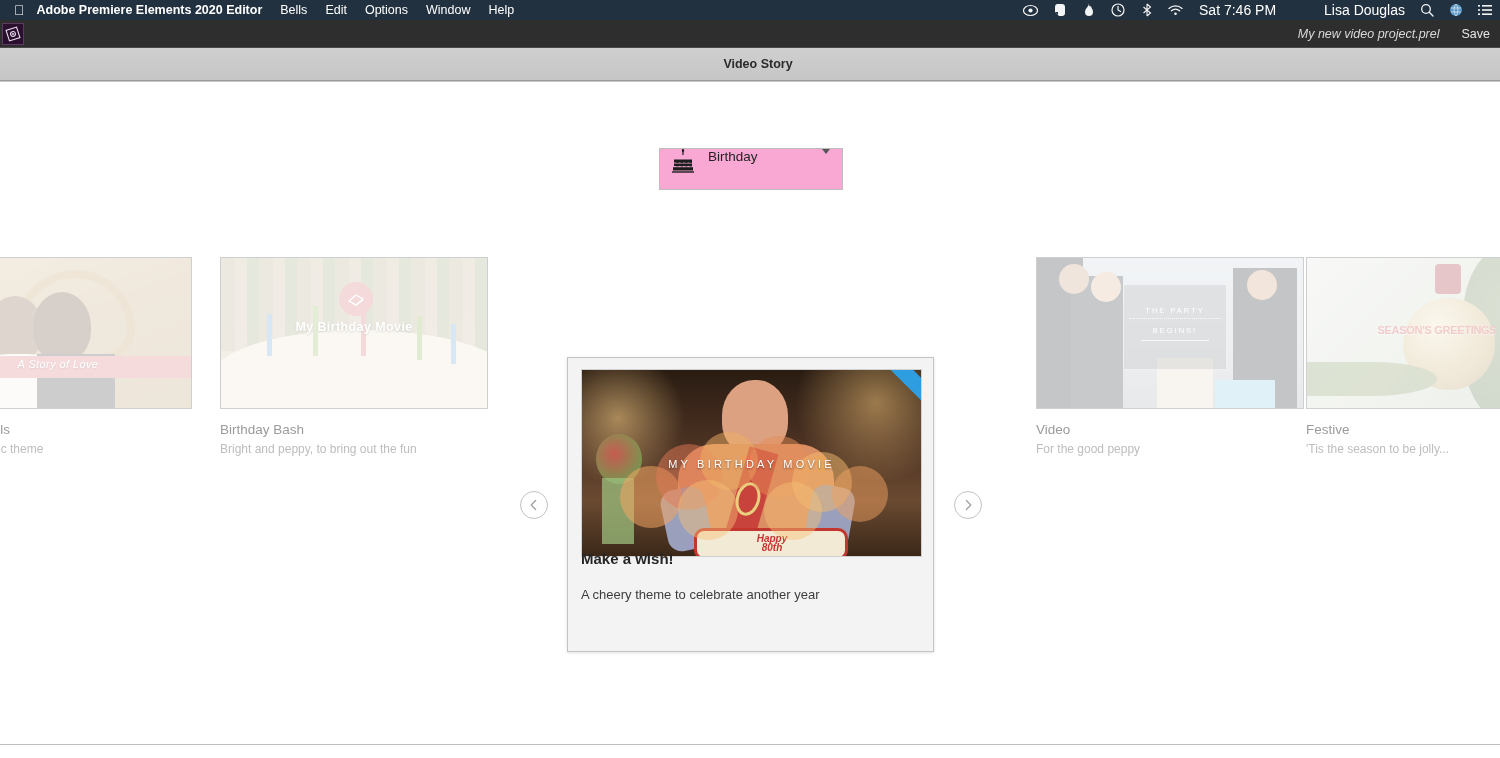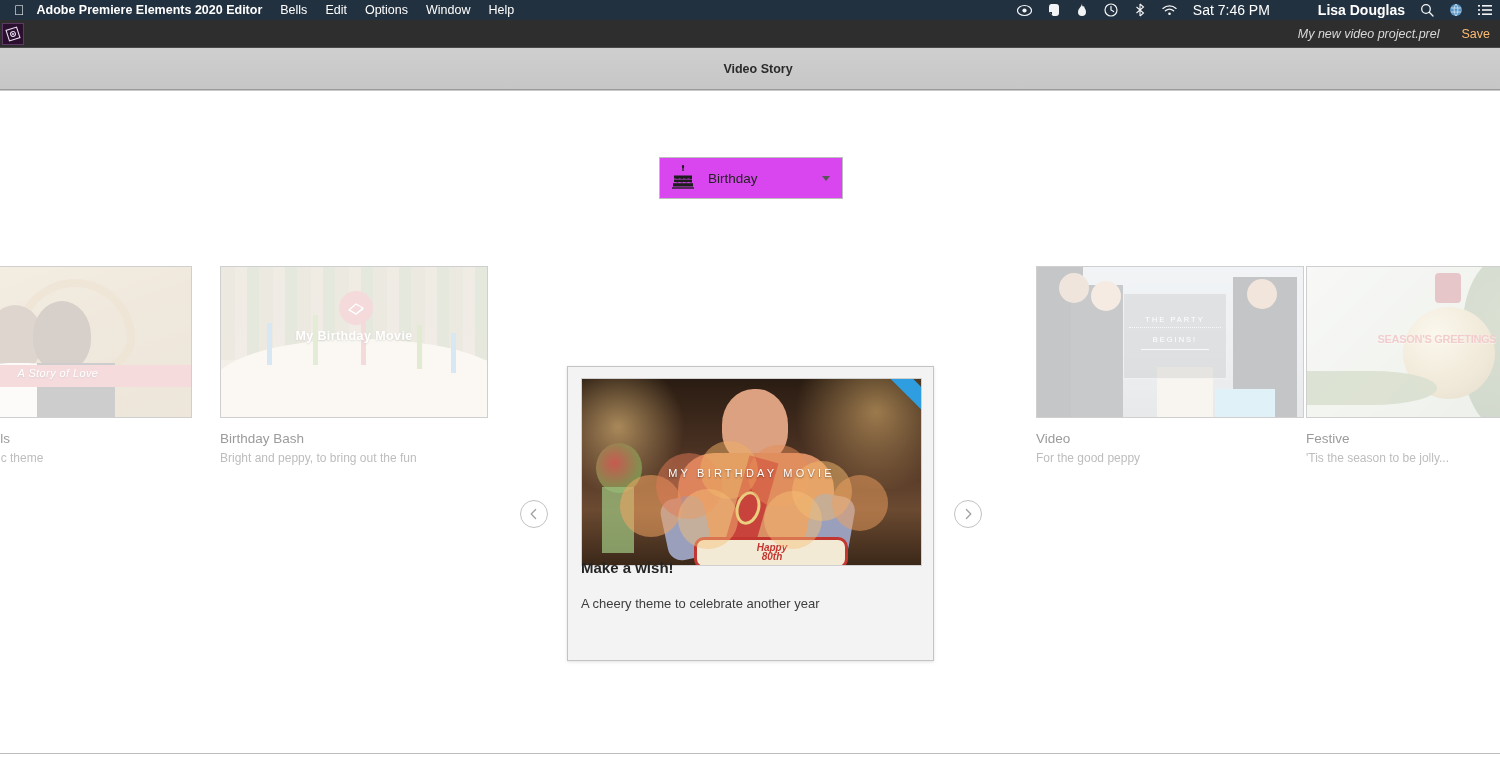--- a/index.html
+++ b/index.html
@@ -39,21 +39,21 @@
   }
   .menubar .right .sysicon {
     margin-left: 14px;
     display: inline-flex; align-items: center; justify-content: center;
     width: 15px; height: 15px;
     opacity: .95;
   }
   .menubar .right .txt {
     margin-left: 16px; font-size: 14px; white-space: nowrap;
   }
-  .menubar .right .txt.user { font-weight: bold; margin-left: 48px; }
+  .menubar .right .txt.user { font-weight: normal; margin-left: 48px; }
 
   
   .titlebar {
     height: 28px; width: 100%;
     background: #2e2e2e;
     display: flex; align-items: center;
     position: relative;
     border-bottom: 1px solid #4a4a4a;
   }
   .applogo {
@@ -66,28 +66,28 @@
   .applogo svg { display: block; }
   .titlebar .right {
     position: absolute; right: 10px;
     display: flex; align-items: center; gap: 22px;
   }
   .project-name {
     color: #d8d8d8; font-size: 12.5px; font-style: italic;
     white-space: nowrap;
   }
   .save-btn {
-    color: #fdba74; font-size: 12.5px;
+    color: #e5e5e5; font-size: 12.5px;
     background: none; border: none; cursor: pointer;
     font-family: "Liberation Sans", sans-serif;
   }
 
   
   .panelheader {
-    height: 42px; width: 100%;
+    height: 33px; width: 100%;
     background: linear-gradient(to bottom, #cfcfcf 0%, #c6c6c6 100%);
     border-bottom: 1px solid #9a9a9a;
     display: flex; align-items: center; justify-content: center; padding-left: 16px;
   }
   .panelheader .title {
     font-size: 12.5px; font-weight: bold; color: #2b2b2b;
   }
 
   
   .workspace {
@@ -97,23 +97,23 @@
     background: #ffffff;
     border-top: 1px solid #c8c8c8;
     overflow: hidden;
   }
 
   
   .category-select {
     position: absolute;
     left: 659px; top: 66px;
     width: 184px; height: 42px;
-    background: #d946ef;
+    background: #f9a8d4;
     border: 1px solid #bdbdbd;
-    display: flex; align-items: center;
+    display: flex; 
     padding: 0 10px;
     cursor: pointer;
   }
   .category-select .cake { width: 26px; height: 26px; flex: 0 0 26px; }
   .category-select .label {
     margin-left: 12px; font-size: 13.5px; color: #222;
     flex: 1;
   }
   .category-select .caret {
     width: 0; height: 0;

